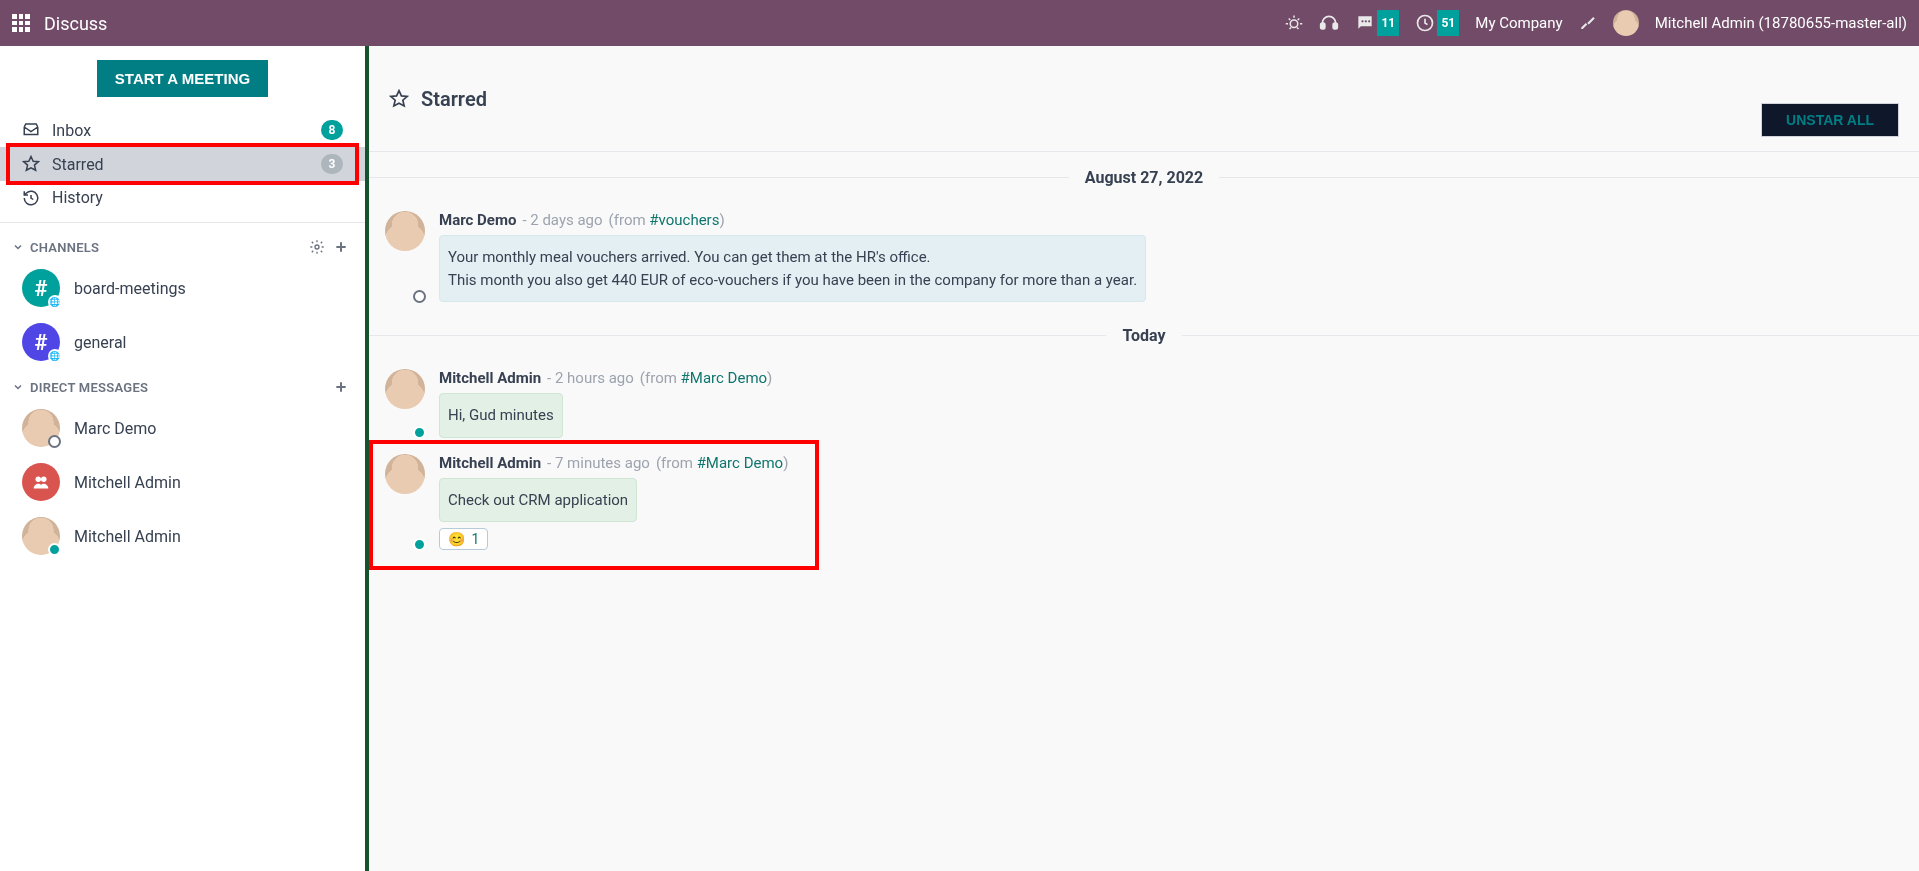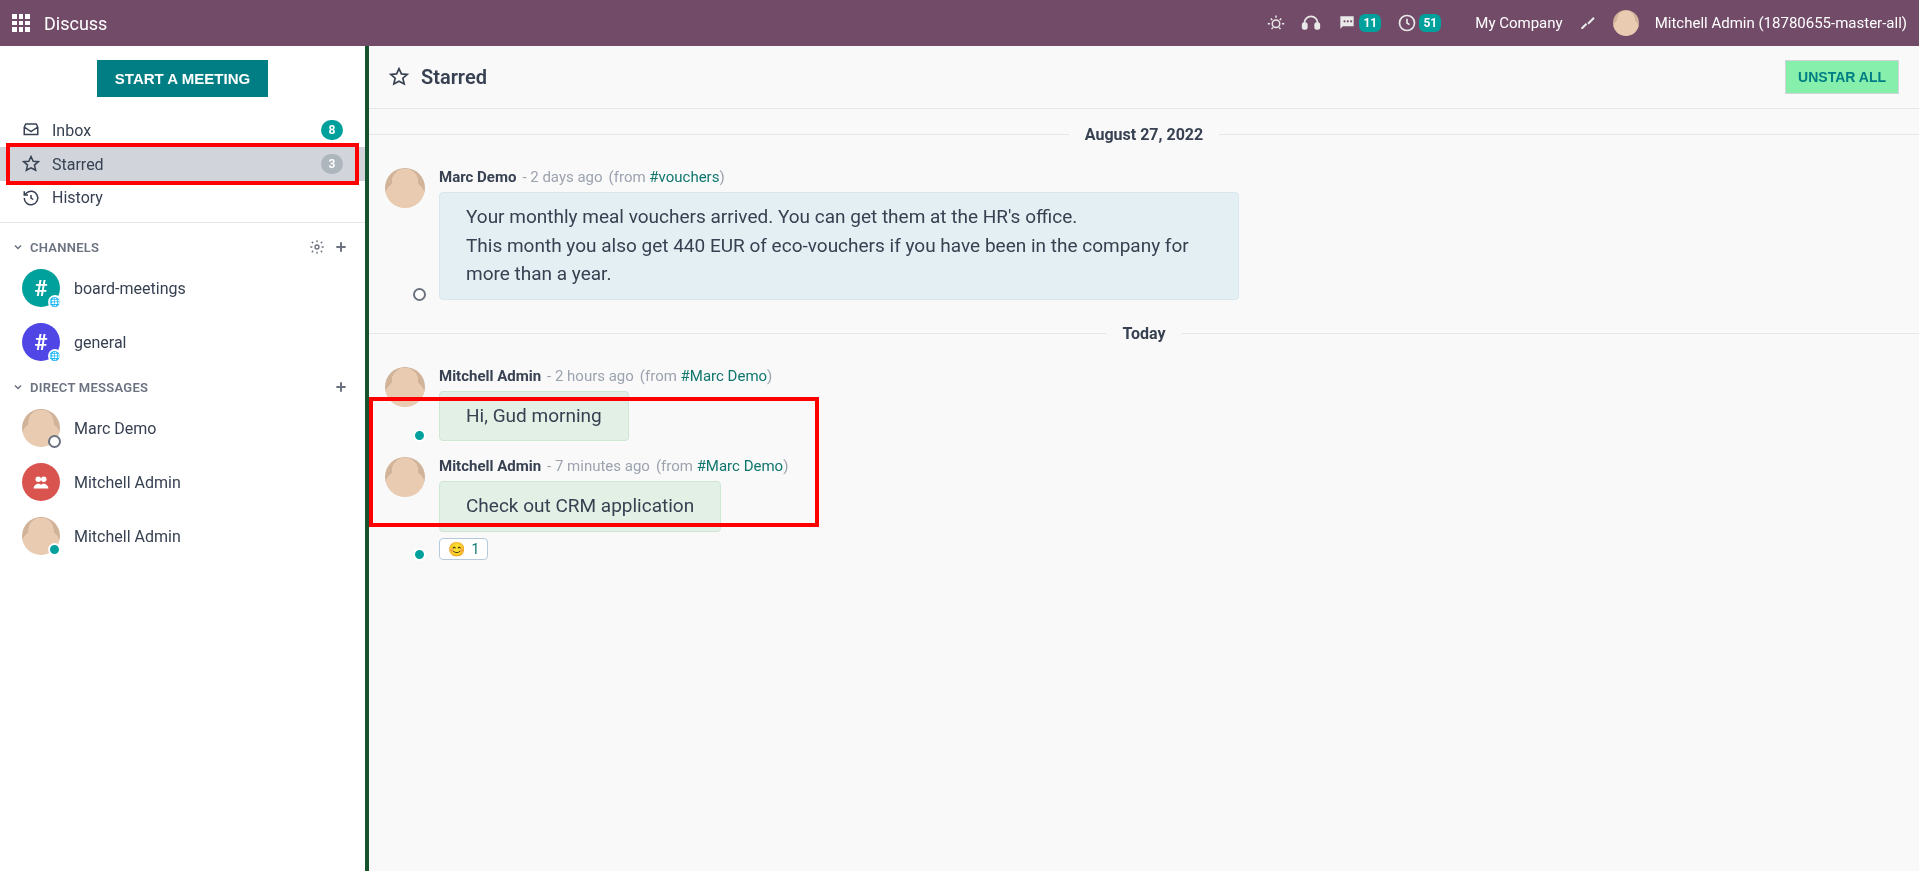--- a/index.html
+++ b/index.html
@@ -6,23 +6,23 @@
   html, body { height: 100%; font-family: -apple-system, BlinkMacSystemFont, "Segoe UI", Roboto, "Helvetica Neue", Arial, sans-serif; color: #374151; background: #f9f9f9; }
   
   .topbar { display: flex; align-items: center; height: 46px; background: #714b67; color: #fff; padding: 2px 12px; gap: 14px; }
   .topbar .left { display: flex; align-items: center; gap: 14px; }
   .topbar .spacer { flex: 1; }
   .icon-btn { display: inline-flex; align-items: center; justify-content: center; cursor: pointer; }
   .apps-icon { width: 18px; height: 18px; display: grid; grid-template-columns: 1fr 1fr 1fr; grid-template-rows: 1fr 1fr 1fr; gap: 2px; }
   .apps-icon span { background: #fff; }
   .app-title { font-size: 18px; font-weight: 400; color: #fff; }
   .top-icon { color: #e9e9e9; font-size: 17px; position: relative; }
-  .badge { display: inline-flex; align-items: center; justify-content: center; min-width: 22px; height: 18px; font-size: 12px; font-weight: 700; background: #00a09d; color: #fff; border-radius: 6px; padding: 0 4px; margin-left: 2px; }
+  .badge { display: inline-flex; align-items: center; justify-content: center; min-width: 22px; height: 26px; font-size: 12px; font-weight: 700; background: #00a09d; color: #fff; border-radius: 0; padding: 0 4px; margin-left: 2px; }
   .top-right { display:flex; align-items:center; gap:16px; }
-  .company-name { color:#fff; font-size:15px;margin-left:18px; }
+  .company-name { color:#fff; font-size:15px; }
   .user-block { display:flex; align-items:center; gap:16px; }
   .user-name { color:#fff; font-size:15px; white-space: nowrap; }
   .avatar-small { width:26px; height:26px; border-radius:50%; background:#d1b39a; background-image: radial-gradient(circle at 50% 35%, #e8cbb1 40%, transparent 41%), radial-gradient(circle at 50% 80%, #e8cbb1 55%, transparent 56%); }
   .avatar-medium { width:40px; height:40px; border-radius:50%; background:#d1b39a; background-image: radial-gradient(circle at 50% 35%, #e8cbb1 40%, transparent 41%), radial-gradient(circle at 50% 80%, #e8cbb1 55%, transparent 56%); }
   .avatar-wrap { position:relative; }
   .presence-dot { position:absolute; bottom: -1px; right: -1px; width: 11px; height: 11px; border-radius: 50%; border: 2px solid #fff; }
   .presence-online { background:#00a09d; }
   .presence-away { background:#fff; border:2px solid #6b7280; }
   .avatar-medium + .presence-dot { width:13px; height:13px; bottom:-1px; right:-1px; }
   
@@ -48,35 +48,35 @@
   .channel-icon .tiny-globe { position:absolute; bottom:-2px; right:-2px; width:14px; height:14px; border-radius:50%; background:#fff; border:2px solid #fff; display:flex; align-items:center; justify-content:center; font-size:9px; color:#374151;}
   .ch-green { background:#00a09d; }
   .ch-blue { background:#4f46e5; }
   .ch-red { background:#d9534f; }
   
   
   .main { flex:1; display:flex; flex-direction:column; }
   .main-header { display:flex; align-items:center; padding: 14px 20px; gap:12px; border-bottom: 1px solid #e5e7eb; }
   .main-title { font-size:20px; font-weight:600; color:#374151; }
   .main-header .grow { flex:1; }
-  .unstar-btn { border:1px solid #d1d5db; background:#86efac; color:#017e84; font-weight:700; font-size:14px; padding:8px 12px; cursor:pointer; }
+  .unstar-btn { border:1px solid #d1d5db; background:#0f172a; color:#017e84; font-weight:700; font-size:14px; padding:8px 24px; cursor:pointer;margin-top:43px; }
   
   .msg-area { flex:1; overflow:auto; position:relative; padding-bottom: 30px;}
   .date-sep { display:flex; align-items:center; gap:16px; padding: 16px 0; }
   .date-sep .line { flex:1; height:1px; background:#e5e7eb; }
   .date-sep .label { font-weight:700; color:#374151; font-size:16px; }
   
   .msg { display:flex; gap: 14px; padding: 8px 16px; }
   .msg .avatar-wrap { flex-shrink:0; }
   .msg-body { display:flex; flex-direction:column; gap:6px; }
   .msg-head { display:flex; align-items:baseline; gap:6px; flex-wrap:wrap; font-size:15px; }
   .msg-author { font-weight:700; color:#374151; }
   .msg-meta { color:#9ca3af; }
   .ch-link { color:#0f766e; cursor:pointer; }
-  .bubble { padding: 10px 26px; border-radius:4px; width:fit-content; max-width: 800px; font-size:19px; line-height:1.5; }
+  .bubble { padding: 10px 8px; border-radius:4px; width:fit-content; max-width: 800px; font-size:15px; line-height:1.5; }
   .bubble.blue { background:#e3eff3; border:1px solid #d7e8ed; }
   .bubble.green { background:#e3f0e6; border:1px solid #cfe6d5; }
   .reaction-pill { display:inline-flex; align-items:center; gap:6px; border:1px solid #b7cadb; border-radius:4px; padding:2px 8px; font-size:14px; color:#0f766e; cursor:pointer; width:fit-content; background:#fff;}
   
   .red-box-2 { position:absolute; border:4px solid #ff0000; pointer-events:none; }
   
   svg { display:block; }
   hr.faint { border:none; border-top:1px solid #e5e7eb; margin: 8px 0 6px; }
 </style>
 </head>
@@ -314,21 +314,21 @@
       <div class="avatar-medium"></div>
       <div class="presence-dot presence-online"></div>
     </div>
     <div class="msg-body">
       <div class="msg-head">
         <span class="msg-author">Mitchell Admin</span>
         <span class="msg-meta">- 2 hours ago</span>
         <span class="msg-meta">(from <span class="ch-link">#Marc Demo</span>)</span>
       </div>
       <div class="bubble green">
-              <div>Hi, Gud morning</div>
+              <div>Hi, Gud minutes</div>
             </div>
 
     </div>
         </div>
         <div class="msg" id="msg-2">
     <div class="avatar-wrap">
       <div class="avatar-medium"></div>
       <div class="presence-dot presence-online"></div>
     </div>
     <div class="msg-body">

